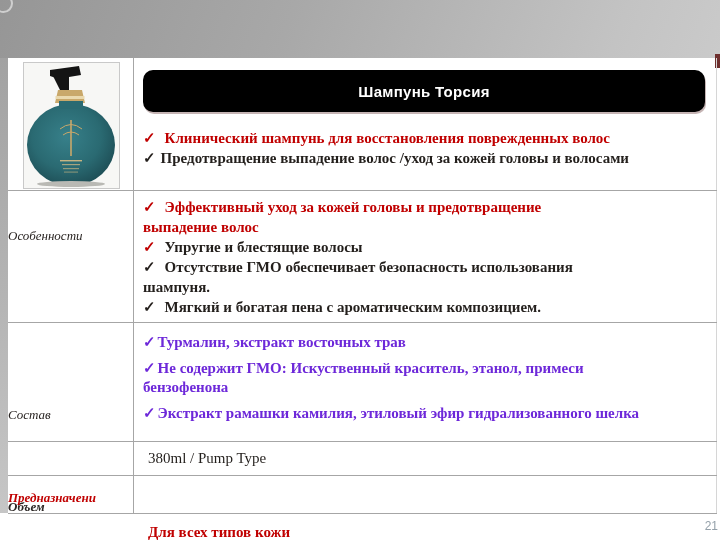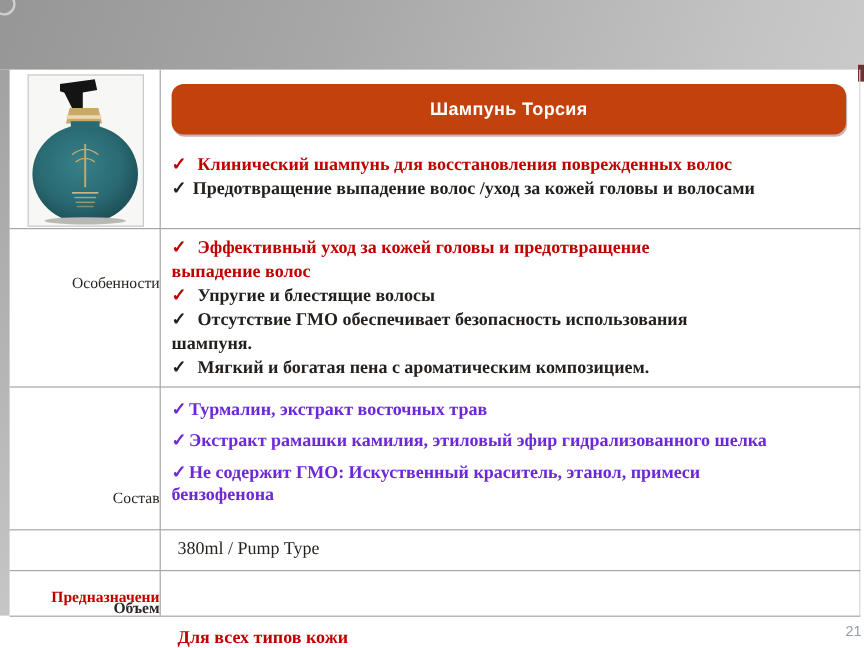--- a/index.html
+++ b/index.html
@@ -20,37 +20,37 @@
   .vline{left:133px;top:58px;width:1px;height:455px;background:#a6a6a6;}
   .vline-right{left:716px;top:58px;width:1px;height:455px;background:#d6d6d6;}
   .hline{left:8px;width:709px;height:1px;background:#a6a6a6;}
   .h1{top:190px;} .h2{top:322px;} .h3{top:441px;} .h4{top:475px;} .h5{top:513px;}
 
   
   .photo{left:23px;top:62px;width:97px;height:127px;background:#f7f7f5;
     border:1px solid #c9c9c9;box-sizing:border-box;}
 
   
-  .banner{left:143px;top:70px;width:562px;height:42px;background:#c2410c;
+  .banner{left:143px;top:70px;width:562px;height:42px;background:#000000;
     border-radius:10px;display:flex;align-items:center;justify-content:center;
     box-shadow:1px 2px 0 rgba(90,40,40,.35);}
   .banner span{color:#ffffff;font-family:"Liberation Sans",sans-serif;
     font-weight:bold;font-size:15px;letter-spacing:.3px;}
 
   
   .intro{left:143px;top:128px;width:572px;font-size:15px;font-weight:bold;line-height:20px;color:#231f1c;}
   .features{left:143px;top:197px;width:572px;font-size:15px;font-weight:bold;line-height:20px;color:#231f1c;}
   .compo{left:143px;top:333px;width:574px;font-size:15px;font-weight:bold;color:#6d28d9;}
   .compo p{margin:0 0 7px 0;line-height:19px;}
   .red{color:#C00000;}
   .pre{white-space:pre-line;}
   .check{display:inline-block;}
   .gap9{margin-right:9px;} .gap5{margin-right:5px;} .gap1{margin-right:2px;}
 
-  .rowlabel{left:8px;width:125px;text-align:right;font-size:13px;color:#2b2624;}
+  .rowlabel{left:8px;width:125px;text-align:left;font-size:13px;color:#2b2624;font-style:italic;}
   .lbl-features{top:228px;}
   .lbl-compo{top:375px;margin-top:32px;}
   .lbl-volume{top:451px;font-weight:bold;margin-top:48px;}
   .lbl-purpose{top:490px;font-weight:bold;color:#C00000;font-size:13px;}
 
   .volume-value{left:148px;top:450px;font-size:15px;color:#231f1c;}
   .purpose-value{left:148px;top:488px;font-size:15px;font-weight:bold;color:#C00000;margin-top:36px;}
 
   .pagenum{left:690px;top:519px;width:28px;text-align:right;
     font-family:"Liberation Sans",sans-serif;font-size:12px;color:#94a0a9;}
@@ -129,23 +129,23 @@
 шампуня.</span>
   </div>
   <div>
     <span class="check gap9">✓</span><span class="pre">Мягкий и богатая пена с ароматическим композицием.</span>
   </div>
 </div>
 
 <div class="abs rowlabel lbl-compo">Состав</div>
 <div class="abs compo">
   <p><span class="check gap1">✓</span><span class="pre">Турмалин, экстракт восточных трав</span></p>
-  <p><span class="check gap1">✓</span><span class="pre">Экстракт рамашки камилия, этиловый эфир гидрализованного шелка</span></p>
   <p><span class="check gap1">✓</span><span class="pre">Не содержит ГМО: Искуственный краситель, этанол, примеси
 бензофенона</span></p>
+  <p><span class="check gap1">✓</span><span class="pre">Экстракт рамашки камилия, этиловый эфир гидрализованного шелка</span></p>
 </div>
 
 <div class="abs rowlabel lbl-volume">Объем</div>
 <div class="abs volume-value">380ml / Pump Type</div>
 
 <div class="abs rowlabel lbl-purpose">Предназначени</div>
 <div class="abs purpose-value">Для всех типов кожи</div>
 
 <div class="abs pagenum">21</div>
 

